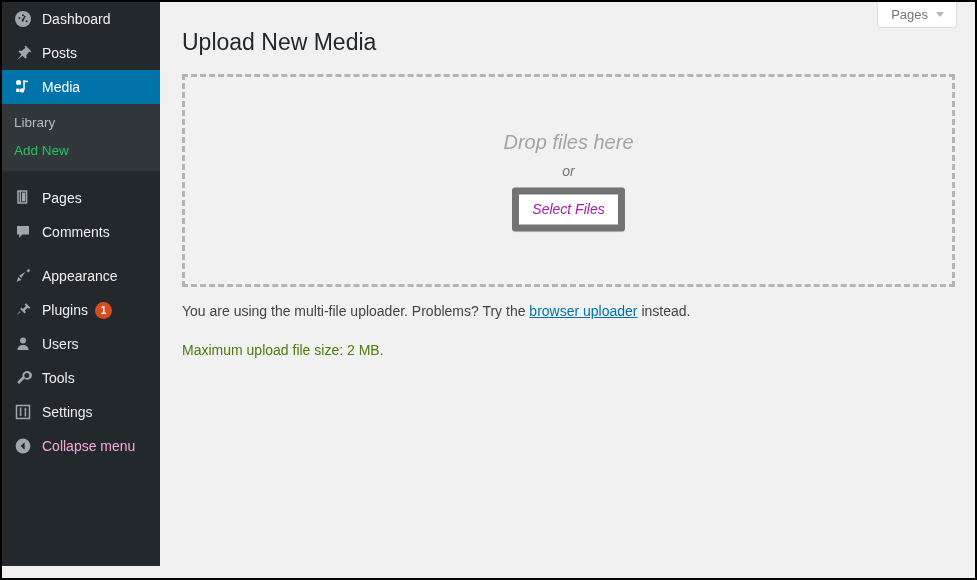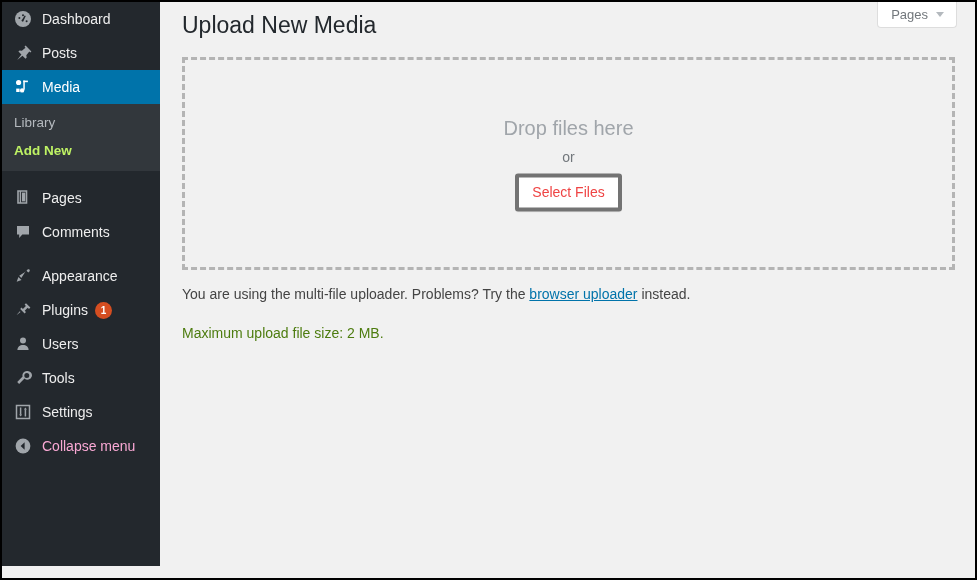--- a/index.html
+++ b/index.html
@@ -83,22 +83,22 @@
     padding: 5px 0 7px 0;
   }
   .submenu-item {
     padding: 4px 0 4px 12px;
     font-size: 13.5px;
     color: #b4b9be;
     cursor: pointer;
     line-height: 1.45;
   }
   .submenu-item.current {
-    color: #bef264;
-    font-weight: bold;
+    color: #22c55e;
+    font-weight: normal;
   }
 
   
   .awaiting-mod {
     display: inline-flex;
     align-items: center;
     justify-content: center;
     margin-left: 7px;
     min-width: 17px;
     height: 17px;
@@ -168,34 +168,35 @@
     border-left: 4px solid transparent;
     border-right: 4px solid transparent;
     border-top: 5px solid #b4b9be;
   }
 
   .wrap {
     padding: 0 20px 0 22px;
   }
   h1.page-title {
     margin: 0;
-    padding: 9px 0 17px 0;
+    padding: 26px 0 17px 0;
     font-size: 23px;
     font-weight: 400;
     line-height: 29px;
     color: #23282d;
   }
 
   
   .drag-drop-area {
     position: relative;
     height: 213px;
     box-sizing: border-box;
     border: 3px dashed #b4b4b4;
     background: transparent;
+    font-style: italic;
   }
   .drag-drop-inside {
     position: absolute;
     left: 0; right: 0;
     top: 50%;
     transform: translateY(-50%);
     text-align: center;
   }
   .drag-drop-title {
     margin: 0 0 9px 0;
@@ -207,23 +208,23 @@
   .drag-drop-or {
     margin: 0 0 9px 0;
     font-size: 14px;
     color: #72777c;
     line-height: 1.2;
   }
   .browser-button {
     display: inline-block;
     padding: 4px 13px 5px 13px;
     background: #ffffff;
-    border: 4px solid #737373;
+    border: 7px solid #737373;
     border-radius: 3px;
-    color: #ef4444;
+    color: #a21caf;
     font-size: 14px;
     line-height: 1.5;
     cursor: pointer;
     box-shadow: 0 1px 0 rgba(0,0,0,0.04);
     user-select: none;
   }
 
   .upload-notice {
     margin: 14px 0 0 0;
     font-size: 14px;

